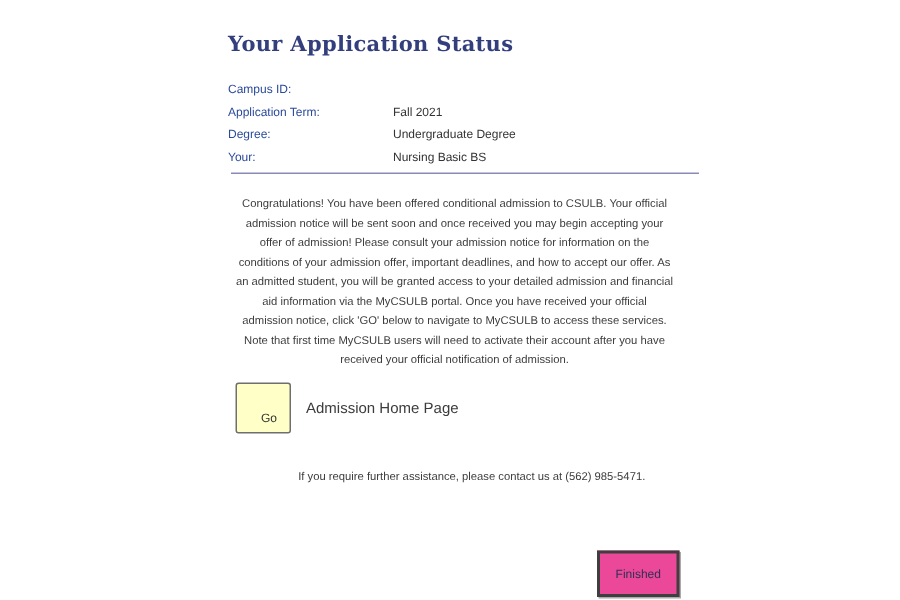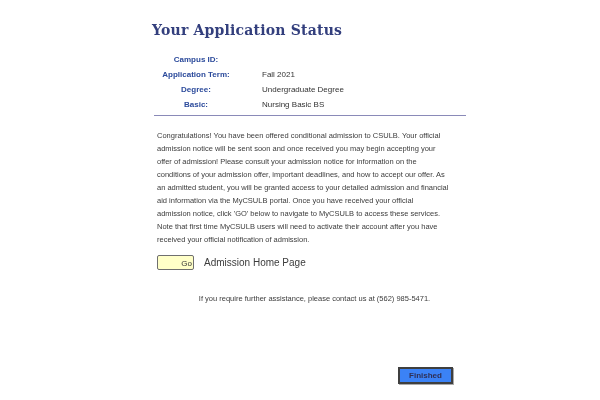--- a/index.html
+++ b/index.html
@@ -15,58 +15,57 @@
   .page-title {
     font-family:"DejaVu Serif","Liberation Serif",serif;
     font-size:14px; font-weight:bold;
     color:#333f7d;
     margin:0 0 17px 0;
     letter-spacing:0.2px;
   }
   .field-row {display:flex; font-size:8px; line-height:10px; margin-bottom:5px;}
   .field-label {
     flex:none; width:88px; margin-right:8px;
-    text-align:center; font-weight:bold; color:#2b4a9b;
+    text-align:left; font-weight:normal; color:#2b4a9b;
   }
   .field-value {color:#333333;margin-left:14px;}
   .divider {
     border:none; border-top:1px solid #8a8ab8;
     width:312px; margin:1px 0 0 2px;
   }
   .status-fields {margin-top:12px;}
   .message {
     margin:13px 0 0 5px; width:292px;
-    font-size:7.5px; line-height:13px; color:#3c3c3c;
+    font-size:7.5px; line-height:13px; color:#3c3c3c;text-align:center;
   }
   .go-row {display:flex; align-items:center; margin:9px 0 0 5px;}
   .go-btn {
     box-sizing:border-box;
     width:37px; height:15px;
     background:#ffffc8;
     border:1px solid #6f6f6f; border-radius:2px;
     font-family:"Liberation Sans", sans-serif;
     font-size:8px; color:#333333;
-    padding:1px; line-height:13px; text-align:right;
+    padding:16px; line-height:13px; text-align:right;
     cursor:pointer;
   }
   .go-label {margin-left:10px; font-size:10px; color:#3c3c3c;}
   .url-text {margin:8px 0 0 47px; font-size:7.5px; color:#3c3c3c;}
   .assistance {margin:24px 0 0 5px; font-size:7.5px; color:#3c3c3c;text-align:center;}
   .finished-btn {
     position:absolute; left:398px; top:367px;
     box-sizing:border-box;
-    width:55px; height:17px;
-    background:#3b82f6;
+    width:55px; height:31px;
+    background:#ec4899;
     border:2px solid #3f3f3f;
     box-shadow:1px 1px 0 #aaaaaa;
     font-family:"Liberation Sans", sans-serif;
     font-size:8px; color:#2f2f55;
     padding:0; text-align:center; line-height:12px;
     cursor:pointer;
-    font-weight:bold;
   }
 </style>
 </head>
 <body>
 
 <div class="page">
   <div class="content">
 
     <h1 class="page-title">Your Application Status</h1>
 
@@ -77,21 +76,21 @@
       </div>
       <div class="field-row">
         <span class="field-label">Application Term:</span>
         <span class="field-value">Fall 2021</span>
       </div>
       <div class="field-row">
         <span class="field-label">Degree:</span>
         <span class="field-value">Undergraduate Degree</span>
       </div>
       <div class="field-row">
-        <span class="field-label">Basic:</span>
+        <span class="field-label">Your:</span>
         <span class="field-value">Nursing Basic BS</span>
       </div>
     </div>
 
     <hr class="divider">
 
 
     <p class="message">Congratulations! You have been offered conditional admission to CSULB. Your official admission notice will be sent soon and once received you may begin accepting your offer of admission! Please consult your admission notice for information on the conditions of your admission offer, important deadlines, and how to accept our offer. As an admitted student, you will be granted access to your detailed admission and financial aid information via the MyCSULB portal. Once you have received your official admission notice, click 'GO' below to navigate to MyCSULB to access these services. Note that first time MyCSULB users will need to activate their account after you have received your official notification of admission.</p>
 
     <div class="go-row">

